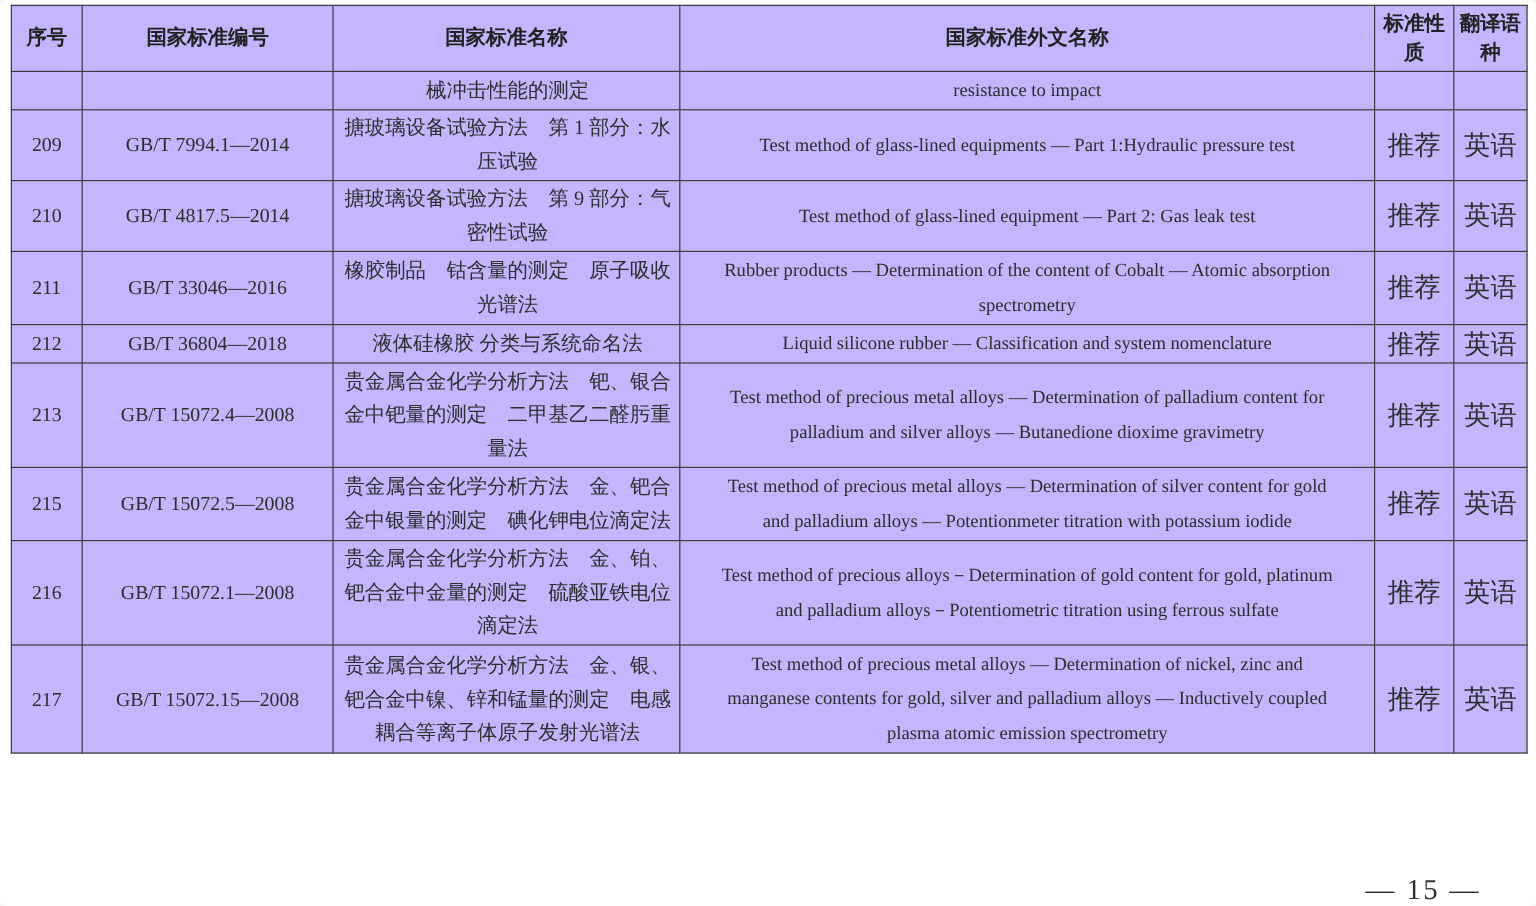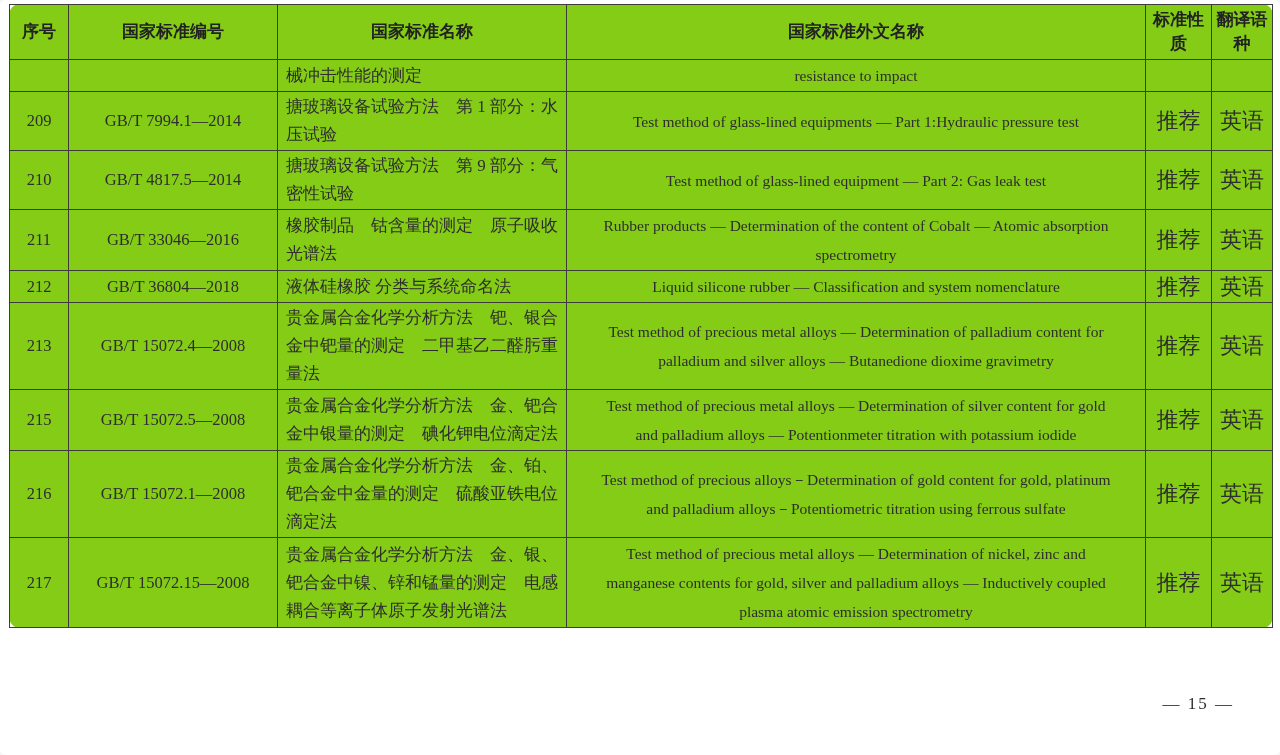--- a/index.html
+++ b/index.html
@@ -15,22 +15,21 @@
     background:#ffffff;
     border-radius:6px;
     overflow:hidden;
   }
   table.standards-table {
     position:absolute;
     left:9px; top:4px;
     width:1263px;
     border-collapse:collapse;
     table-layout:fixed;
-    background:#84cc16;
-    border-radius:11px;
+    background:#c4b5fd;
   }
   th, td {
     border:1.5px solid #3c3c3c;
     vertical-align:middle;
     overflow:hidden;
   }
   th {
     font-family:"Liberation Sans","DejaVu Sans",sans-serif;
     font-weight:bold;
     font-size:17px;
@@ -40,35 +39,35 @@
     color:#222222;
   }
   td {
     font-size:17px;
     line-height:28px;
     padding:1px 4px;
     text-align:center;
   }
   td.c-no, td.c-code { font-size:16.5px; }
   td.c-name {
-    text-align:left;
+    text-align:center;
     padding-left:8px;
     padding-right:6px;
   }
   td.c-en {
     font-size:15.5px;
     line-height:29px;
     padding:1px 32px;
   }
   td.c-nature, td.c-lang { font-size:22px; }
   .footer {
     position:absolute;
     right:46px;
-    top:694px;
-    font-size:17px;
+    top:729px;
+    font-size:24px;
     letter-spacing:2px;
     color:#2e2e2e;
     text-align:right;
   }
 </style>
 </head>
 <body>
 
 <div class="page">
 

